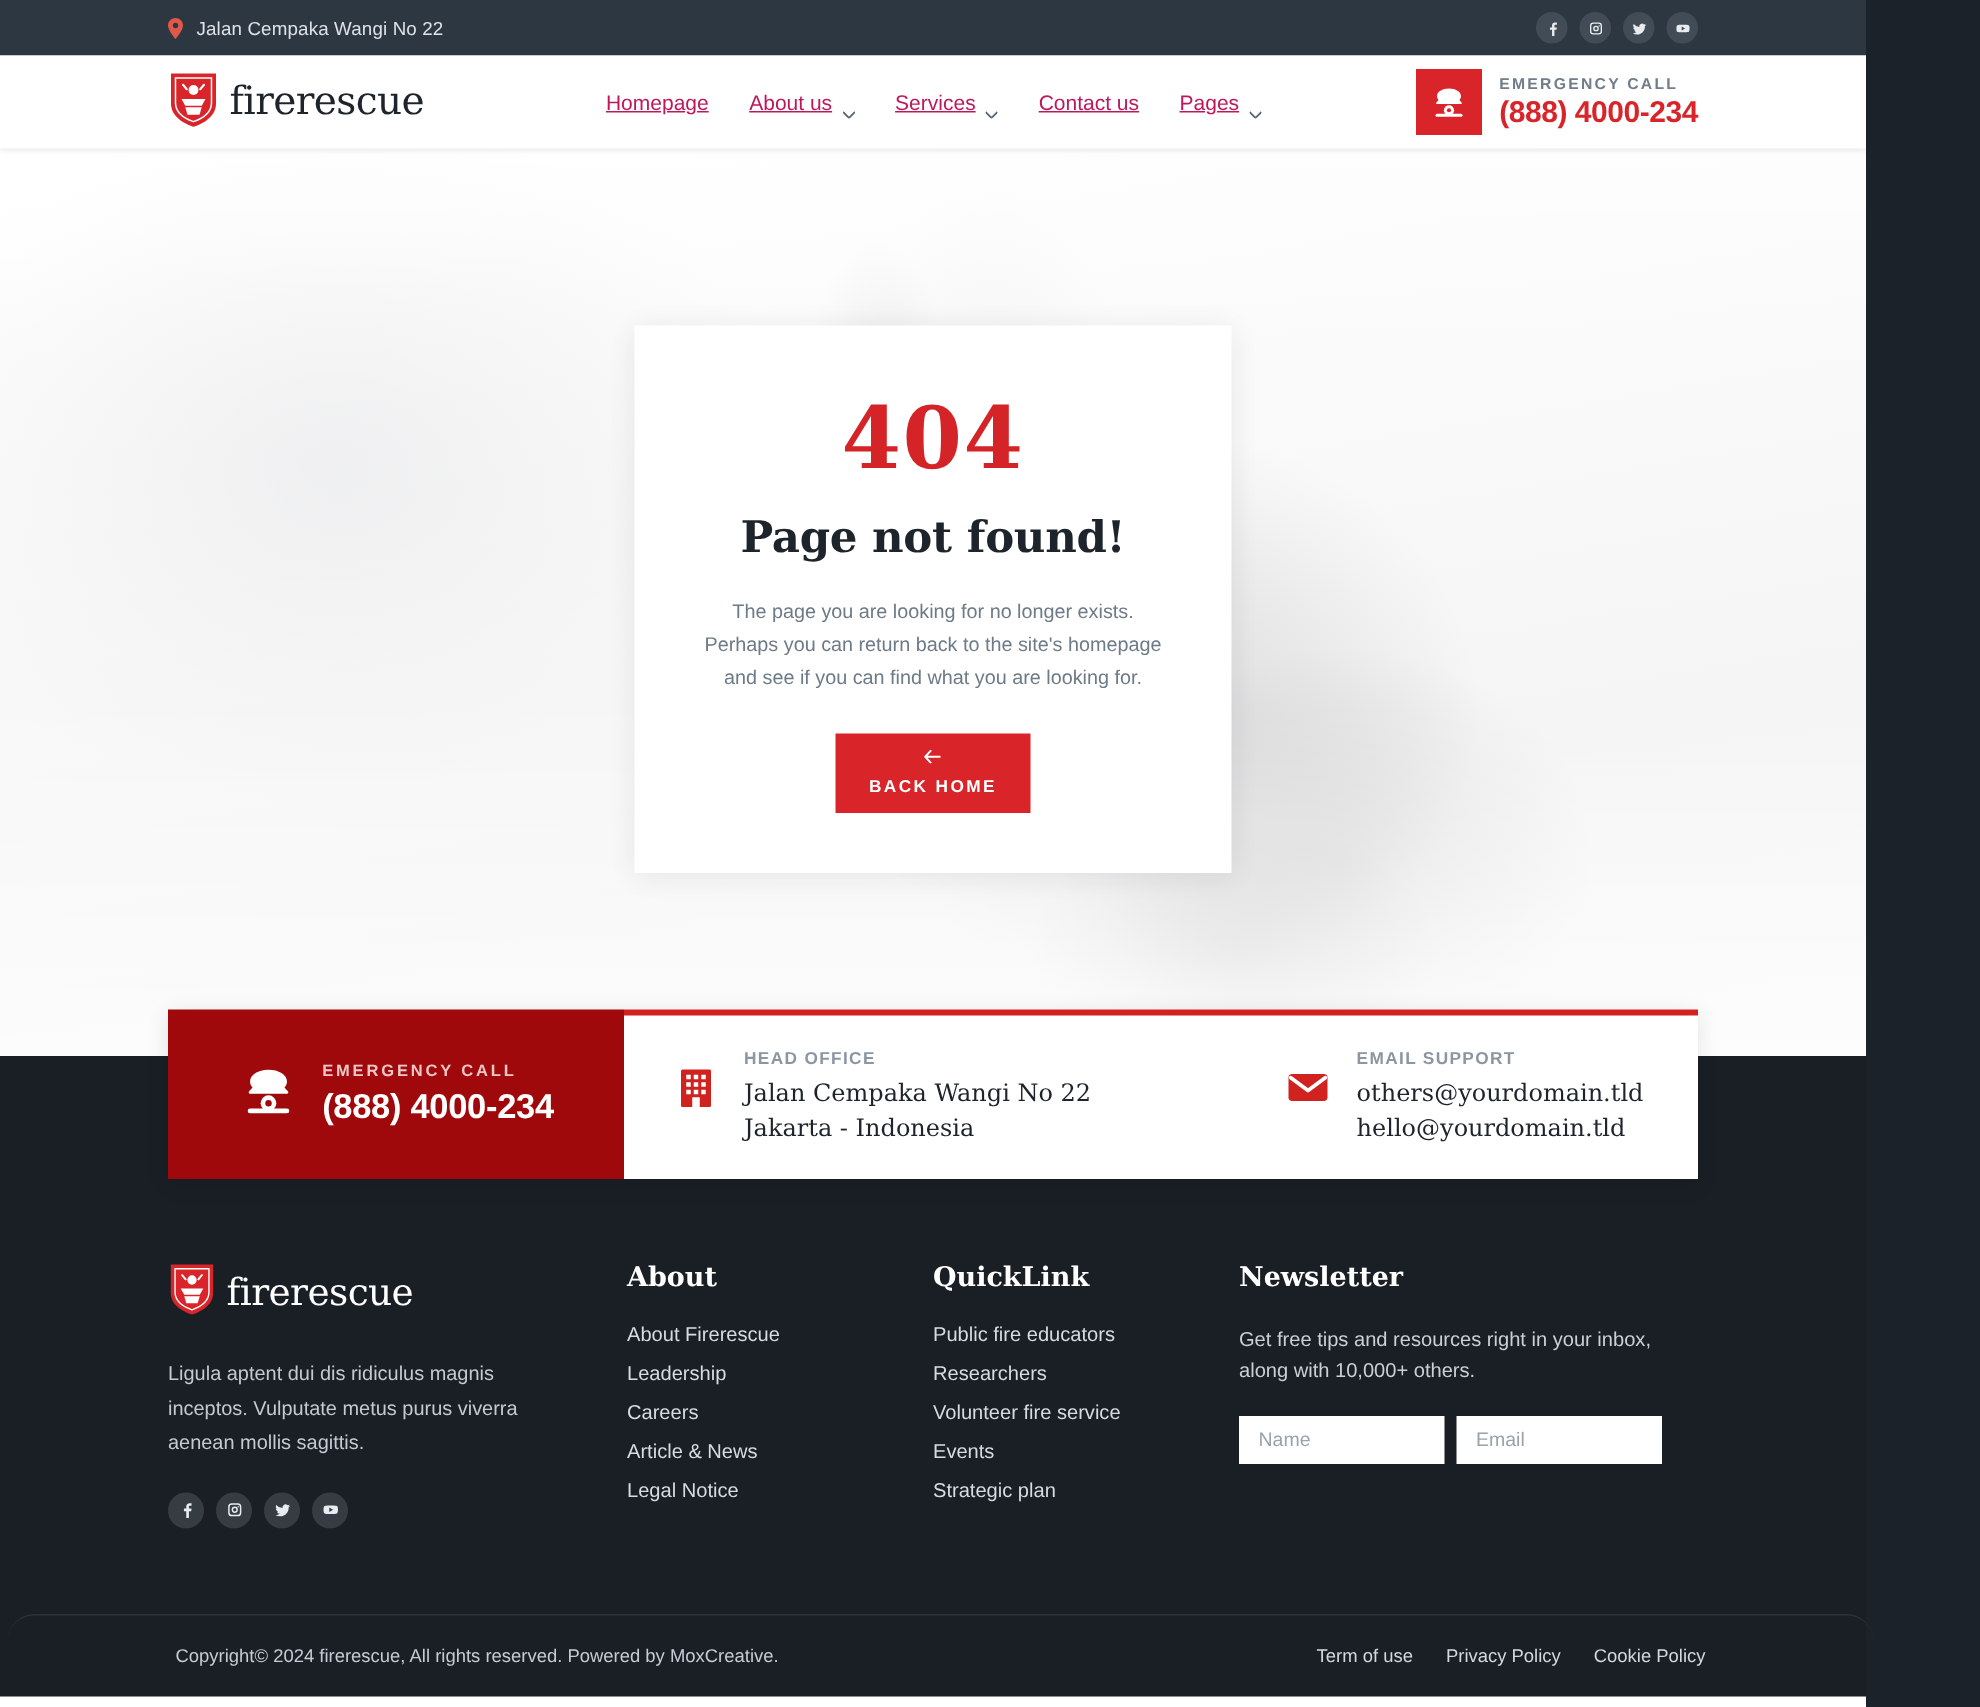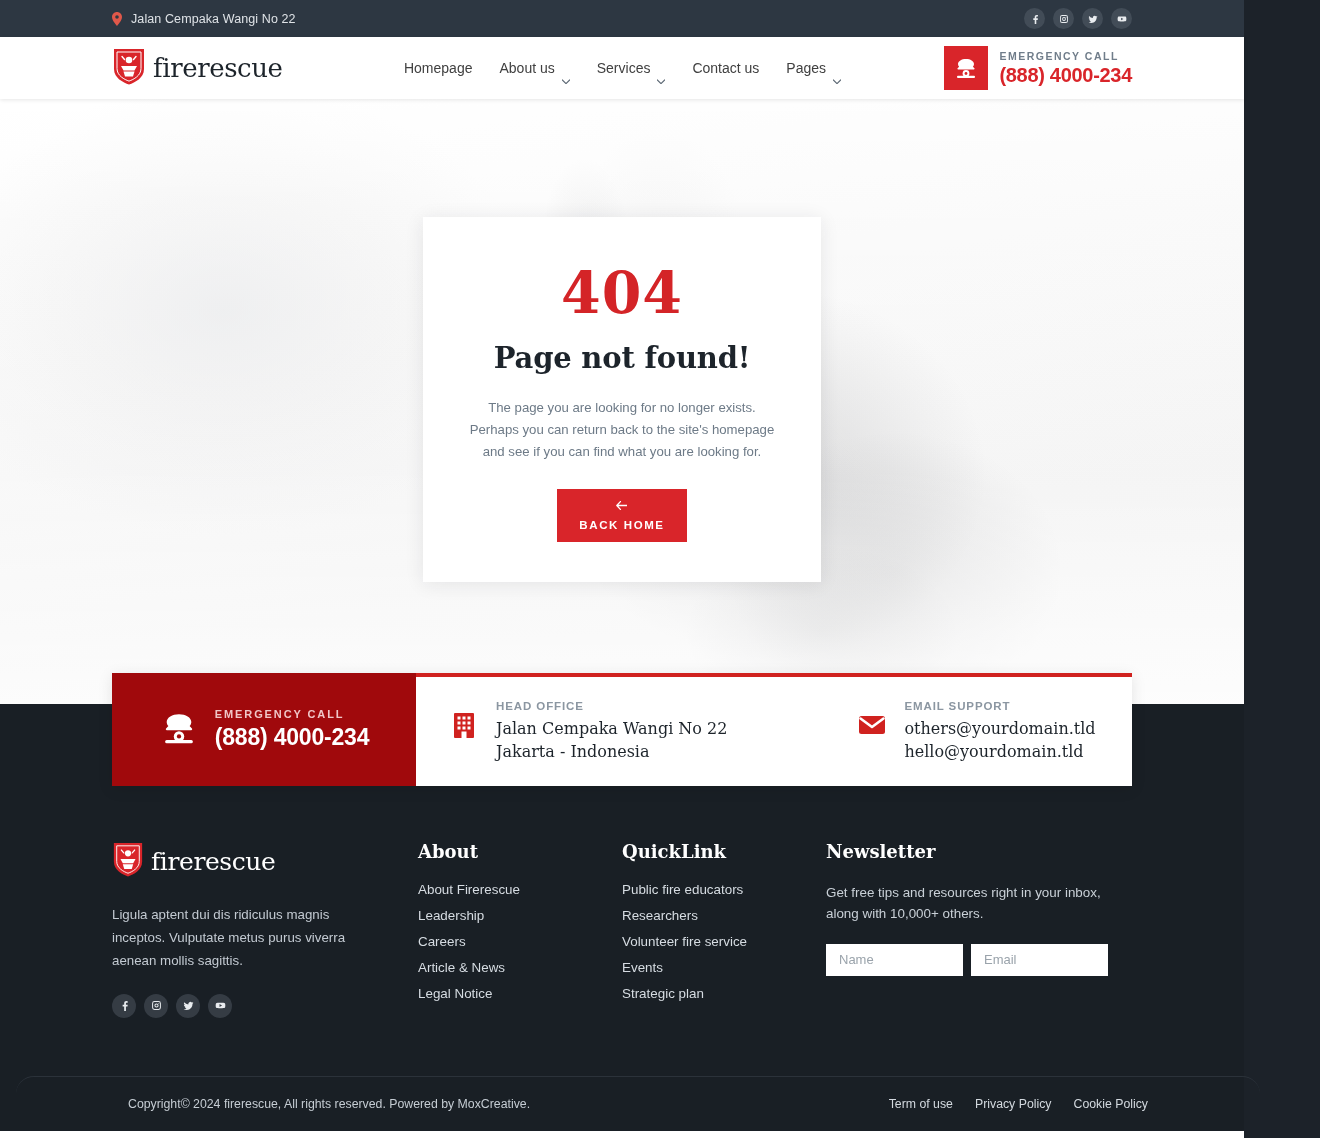--- a/index.html
+++ b/index.html
@@ -41,22 +41,22 @@
     width: 1020px; margin: 0 auto; height: 100%;
     display: flex; align-items: center; justify-content: space-between;
   }
   .logo { display: flex; align-items: center; gap: 7px; }
   .logo-text {
     font-family: "DejaVu Serif", serif; font-size: 26px;
     color: #1d242b; letter-spacing: -0.4px;
   }
   .nav { display: flex; align-items: center; gap: 27px; margin-left: 40px; }
   .nav-item {
-    display: flex; align-items: flex-end; gap: 7px;
-    font-size: 14px; color: #404040; cursor: pointer; white-space: nowrap;
+    display: flex; align-items: center; gap: 7px;
+    font-size: 14px; color: #be185d; cursor: pointer; white-space: nowrap; text-decoration: underline;
   }
   .caret { width: 8px; height: 5px; display:block; }
   .emergency-hdr {
     display: flex; align-items: center; gap: 11px; margin-left: 22px;
   }
   .em-sq {
     width: 44px; height: 44px; background: #d9252a;
     display: flex; align-items: center; justify-content: center;
   }
   .em-sq svg { width: 26px; height: 26px; fill: #fff; }
@@ -193,21 +193,21 @@
   .ninput.email { width: 137px; }
   .signup {
     margin-top: 8px; width: 282px; height: 31px; background: #d9252a;
     border: none; color: #fff; font-size: 11.5px; font-weight: 700;
     letter-spacing: 1.8px; cursor: pointer;
     display: flex; align-items: center; justify-content: center; gap: 7px;
     font-family: "Liberation Sans", sans-serif;
   }
 
   .copybar {
-    position: absolute; bottom: 0; left: 16px; width: 100%; height: 55px;
+    position: absolute; bottom: 0; left: 5px; width: 100%; height: 55px;
     border-top: 1px solid #2b3views; border-top: 1px solid #2b323a; border-radius: 18px;
   }
   .copy-inner {
     width: 1020px; margin: 0 auto; height: 100%;
     display: flex; align-items: center; justify-content: space-between;
   }
   .copy-text { color: #c5ccd3; font-size: 12.3px; }
   .copy-links { display: flex; gap: 22px; }
   .copy-links a { color: #d3d9df; font-size: 12.3px; text-decoration: none; cursor: pointer; }
 </style>

